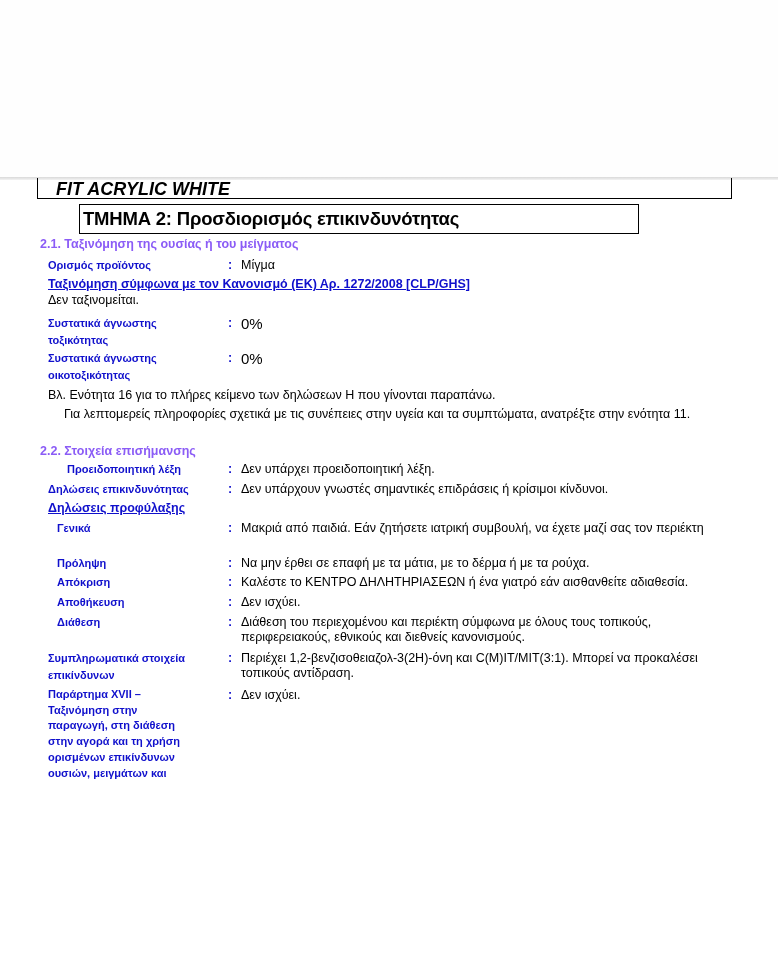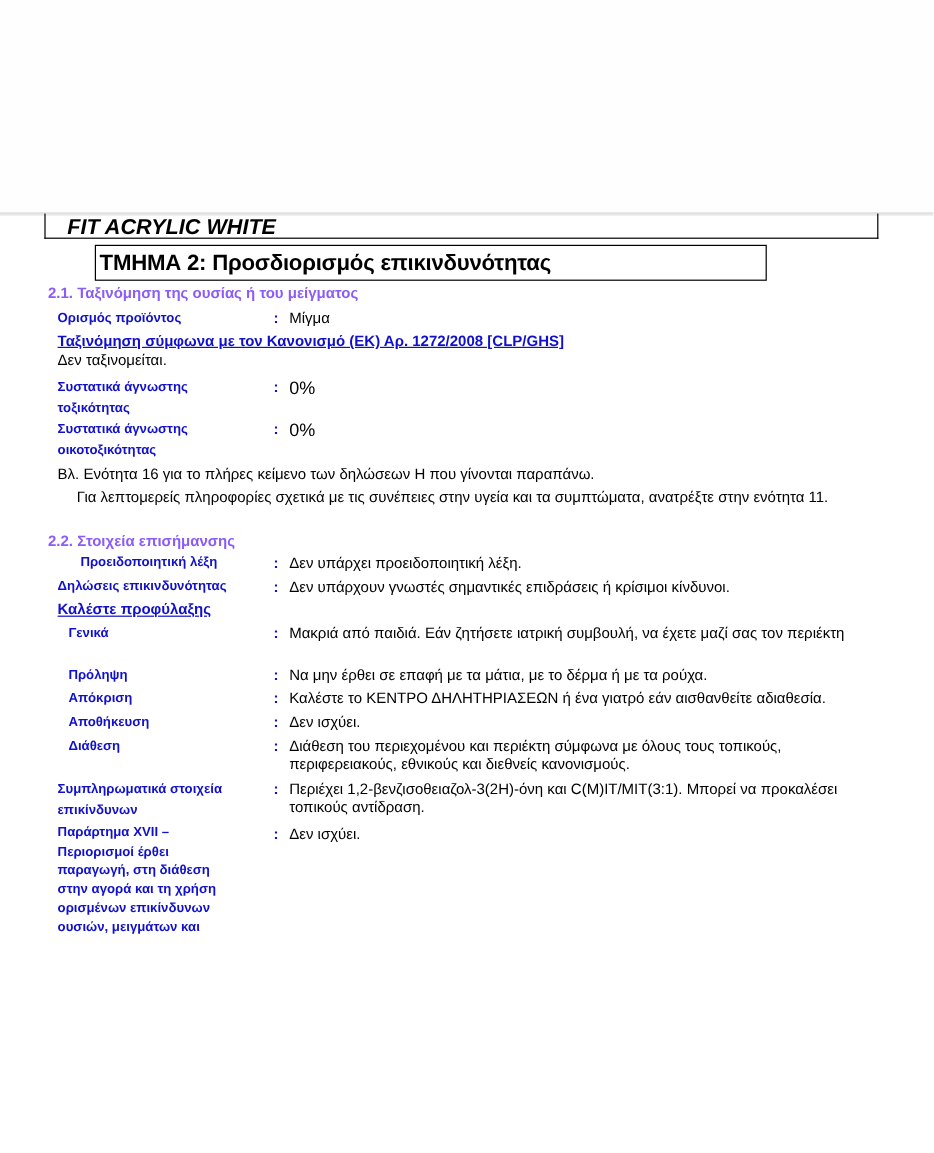--- a/index.html
+++ b/index.html
@@ -78,21 +78,21 @@
 <div class="subhead" style="left:40px; top:444px;">2.2. Στοιχεία επισήμανσης</div>
 
 <div class="lbl" style="left:48px; top:461px;padding-left:19px;">Προειδοποιητική λέξη</div>
 <div class="colon" style="left:228px; top:462px;">:</div>
 <div class="val" style="left:241px; top:462px;">Δεν υπάρχει προειδοποιητική λέξη.</div>
 
 <div class="lbl" style="left:48px; top:481px;">Δηλώσεις επικινδυνότητας</div>
 <div class="colon" style="left:228px; top:482px;">:</div>
 <div class="val" style="left:241px; top:482px;">Δεν υπάρχουν γνωστές σημαντικές επιδράσεις ή κρίσιμοι κίνδυνοι.</div>
 
-<div class="link" style="left:48px; top:501px;">Καλέστε προφύλαξης</div>
+<div class="link" style="left:48px; top:501px;">Δηλώσεις προφύλαξης</div>
 
 <div class="lbl" style="left:57px; top:520px;">Γενικά</div>
 <div class="colon" style="left:228px; top:521px;">:</div>
 <div class="val" style="left:241px; top:521px;">
   <div>Μακριά από παιδιά.  Εάν ζητήσετε ιατρική συμβουλή, να έχετε μαζί σας τον περιέκτη</div>
 </div>
 
 <div class="lbl" style="left:57px; top:555px;">Πρόληψη</div>
 <div class="colon" style="left:228px; top:556px;">:</div>
 <div class="val" style="left:241px; top:556px;">Να μην έρθει σε επαφή με τα μάτια, με το δέρμα ή με τα ρούχα.</div>
@@ -117,20 +117,20 @@
   <div>επικίνδυνων</div>
 </div>
 <div class="colon" style="left:228px; top:651px;">:</div>
 <div class="val" style="left:241px; top:651px;">
   <div>Περιέχει 1,2-βενζισοθειαζολ-3(2H)-όνη και C(M)IT/MIT(3:1).  Μπορεί να προκαλέσει</div>
   <div>τοπικούς αντίδραση.</div>
 </div>
 
 <div class="lbl" style="left:48px; top:687px; line-height:15.7px;">
   <div>Παράρτημα XVII –</div>
-  <div>Περιορισμοί έρθει</div>
+  <div>Ταξινόμηση στην</div>
   <div>παραγωγή, στη διάθεση</div>
   <div>στην αγορά και τη χρήση</div>
   <div>ορισμένων επικίνδυνων</div>
   <div>ουσιών, μειγμάτων και</div>
 </div>
 <div class="colon" style="left:228px; top:688px;">:</div>
 <div class="val" style="left:241px; top:688px;">Δεν ισχύει.</div>
 
 </body></html>

